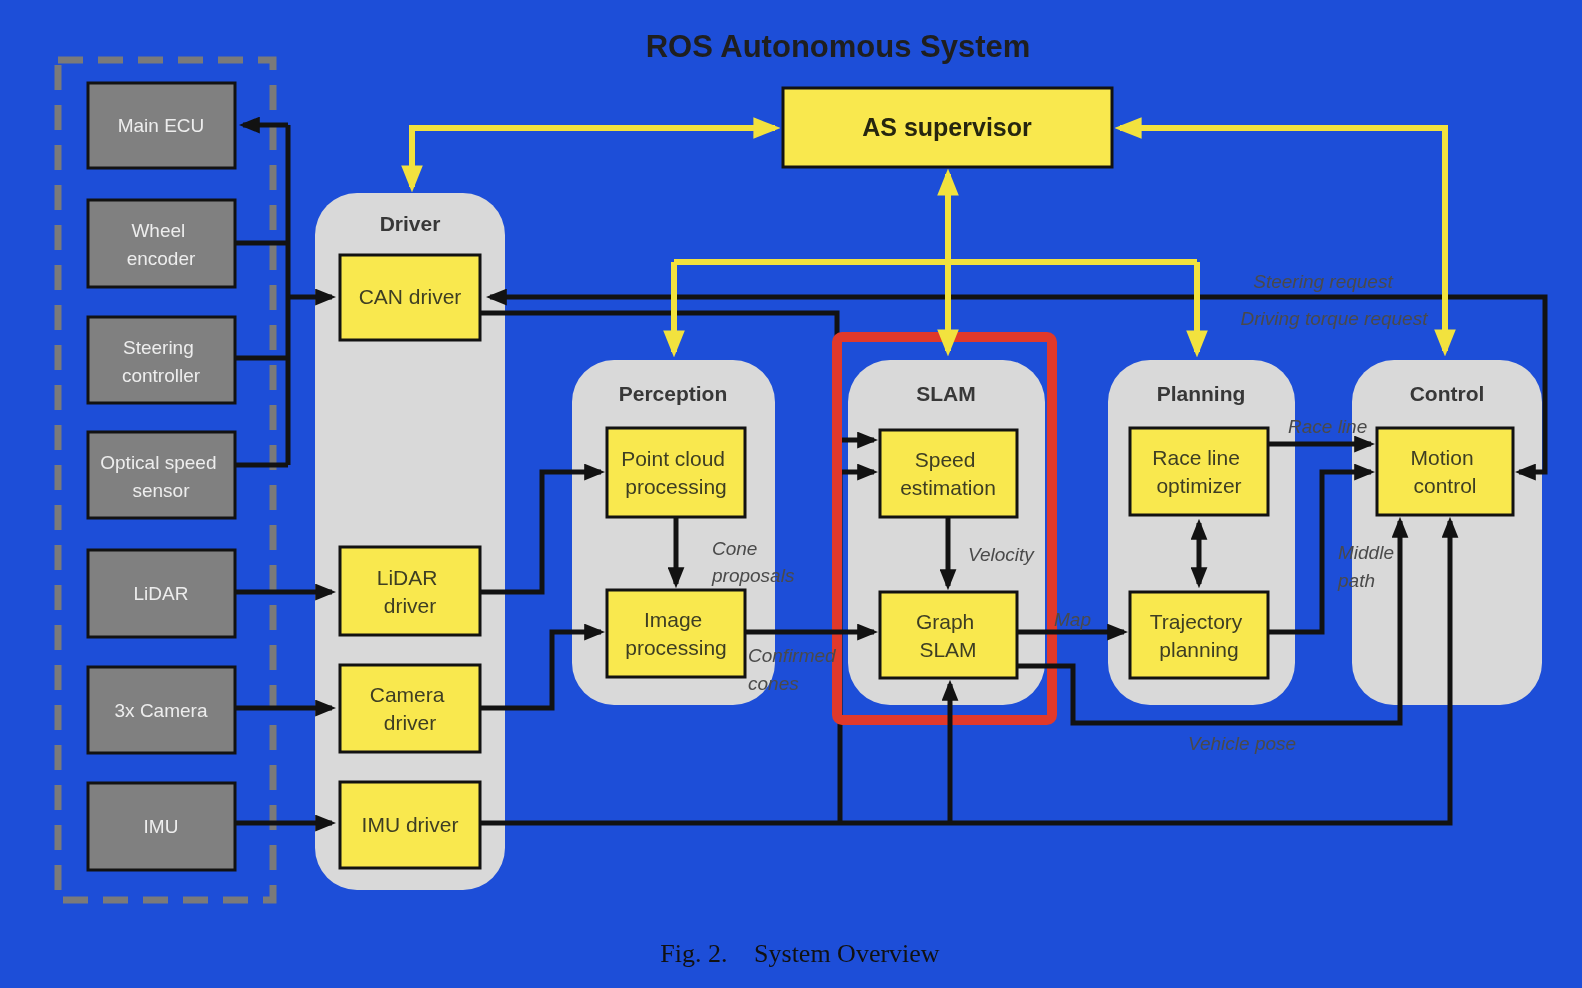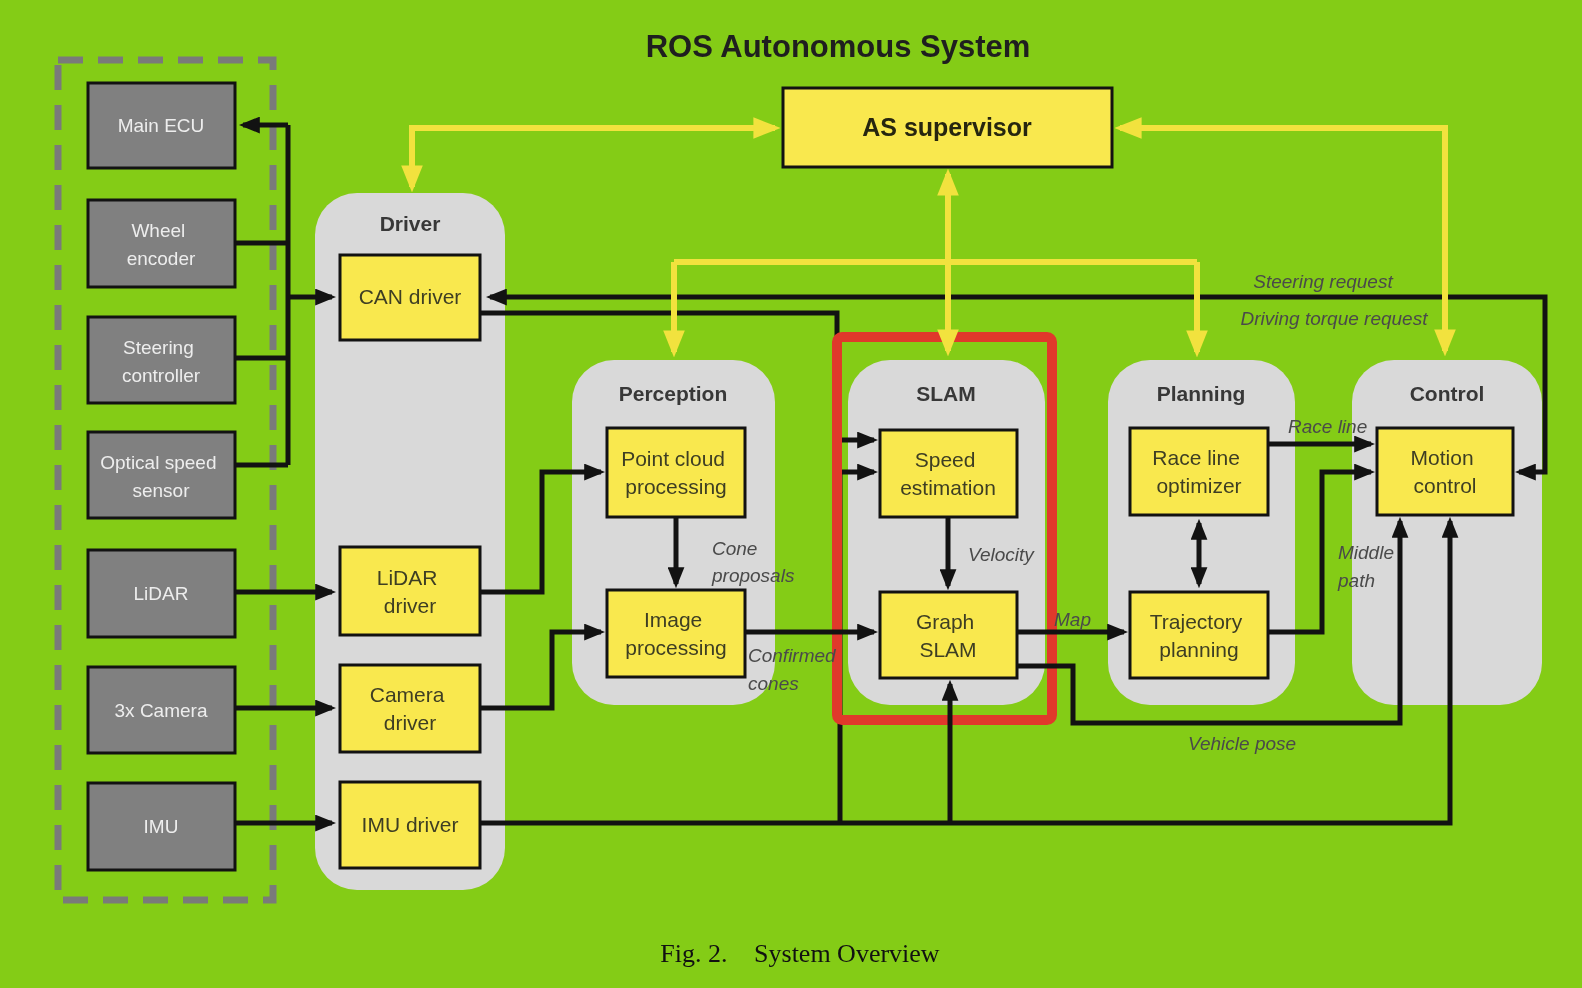--- a/index.html
+++ b/index.html
@@ -1,16 +1,16 @@
 <!DOCTYPE html>
 <html><head>
 <meta charset="utf-8">
 <style>
   html,body{margin:0;padding:0;background:#ffffff;}
-  .stage{position:relative;width:1582px;height:988px;background:#84cc16;overflow:hidden;
+  .stage{position:relative;width:1582px;height:988px;background:#1d4ed8;overflow:hidden;
          font-family:"Liberation Sans",sans-serif;}
   svg text{font-family:"Liberation Sans",sans-serif;}
   svg .caption{font-family:"Liberation Serif",serif;}
 </style>
 </head>
 <body>
 
 <div class="stage">
 <svg width="1582" height="988" viewBox="0 0 1582 988">
   <defs>

